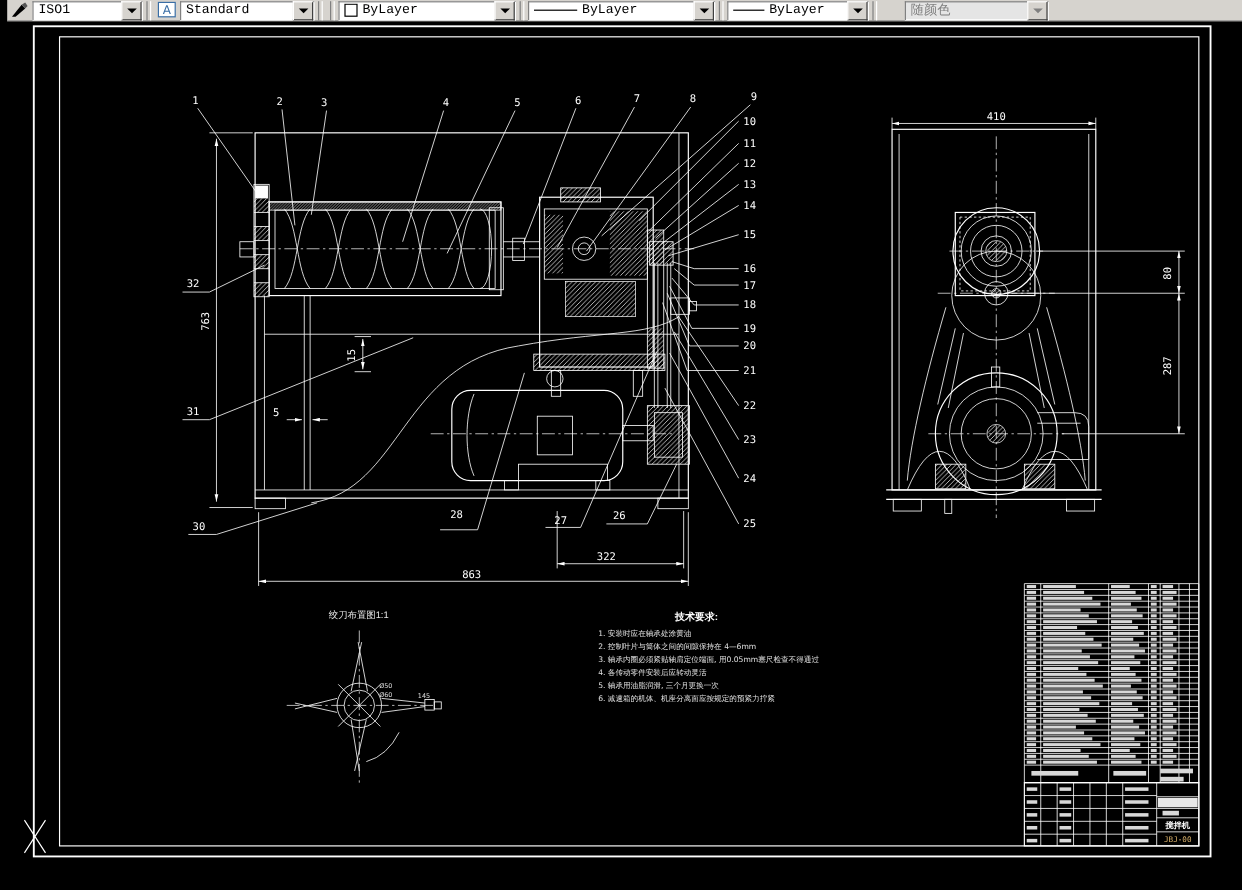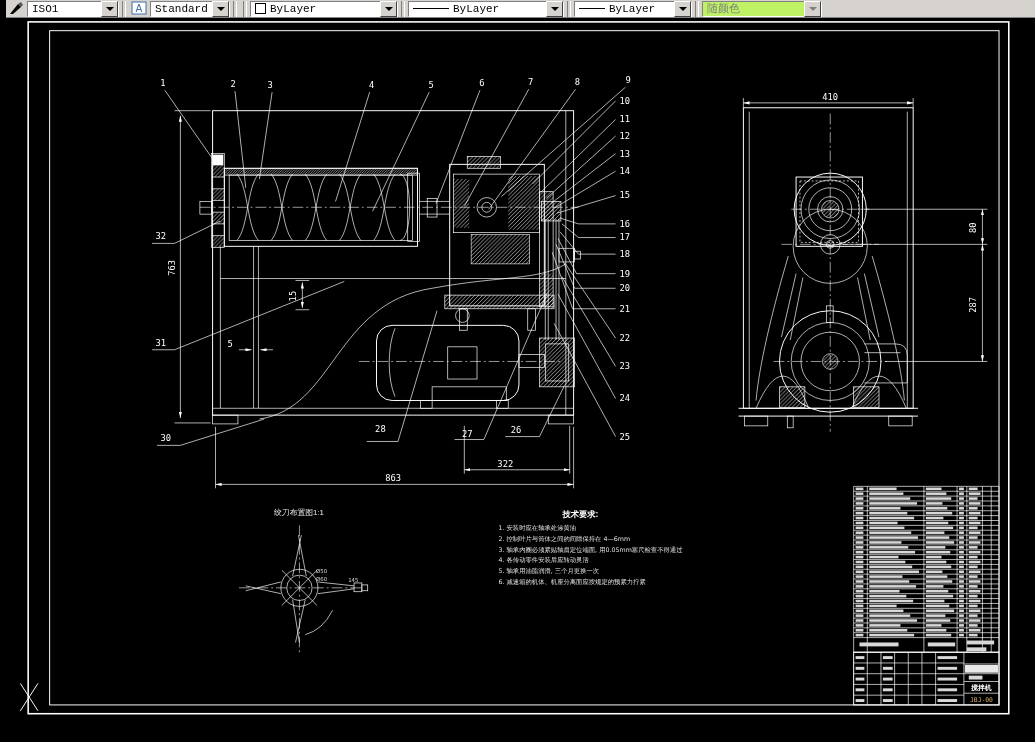--- a/index.html
+++ b/index.html
@@ -9,21 +9,21 @@
     border-bottom:1px solid #808080;display:flex;align-items:center;box-sizing:border-box;}
   .tb-icon{width:17px;height:15px;margin:0 2px;background:#d6d3ce;position:relative;flex:none;}
   .tb-icon svg{display:block}
   .combo{height:16px;background:#fff;border:1px solid;border-color:#808080 #fff #fff #808080;
     display:flex;align-items:center;font-size:11px;color:#000;box-sizing:border-box;flex:none;
     font-family:"Liberation Mono","DejaVu Sans Mono",monospace;}
   .combo .val{flex:1;padding-left:4px;white-space:nowrap;overflow:hidden;display:flex;align-items:center;gap:4px;}
   .combo .arrow{width:15px;height:14px;background:#d6d3ce;border:1px solid;border-color:#fff #404040 #404040 #fff;
     display:flex;align-items:center;justify-content:center;flex:none;}
   .combo .arrow::after{content:"";width:0;height:0;border:4px solid transparent;border-top-color:#000;margin-top:4px;}
-  .combo.disabled{background:#bef264;color:#808080;}
+  .combo.disabled{background:#e5e5e5;color:#808080;margin-left:20px;}
   .combo.disabled .arrow::after{border-top-color:#808080;}
   .sep{width:2px;height:16px;border-left:1px solid #808080;border-right:1px solid #fff;margin:0 3px;flex:none;}
   .swatch{width:9px;height:9px;border:1px solid #000;background:#fff;flex:none;}
   .linesample{width:36px;height:1px;background:#000;flex:none;}
   
   #canvas{position:absolute;left:0;top:18px;width:1035px;height:724px;background:#000;}
   .ln{stroke:#fff;stroke-width:1;fill:none;}
   .thin{stroke-width:0.7;}
   .thick{stroke-width:1.6;}
   .cl{stroke:#fff;stroke-width:0.6;fill:none;stroke-dasharray:11 3 2 3;}
@@ -52,21 +52,21 @@
     <span class="val">ISO1</span>
     <span class="arrow"></span>
   </div>
   <span class="sep"></span>
   <span class="tb-icon">
     <svg width="17" height="15">
         <rect x="1" y="1" width="14" height="12" fill="#fff" stroke="#3a6ea5"></rect>
         <text x="8" y="11" font-size="10" text-anchor="middle" fill="#3a6ea5" font-family="DejaVu Sans">A</text>
       </svg>
   </span>
-  <div class="combo" style="width:80px">
+  <div class="combo" style="width:112px">
     <span class="val">Standard</span>
     <span class="arrow"></span>
   </div>
   <span class="sep"></span>
   <span class="sep"></span>
   <div class="combo" style="width:148px">
     <span class="val">
         <span class="swatch"></span>
         <span>ByLayer</span>
       </span>

